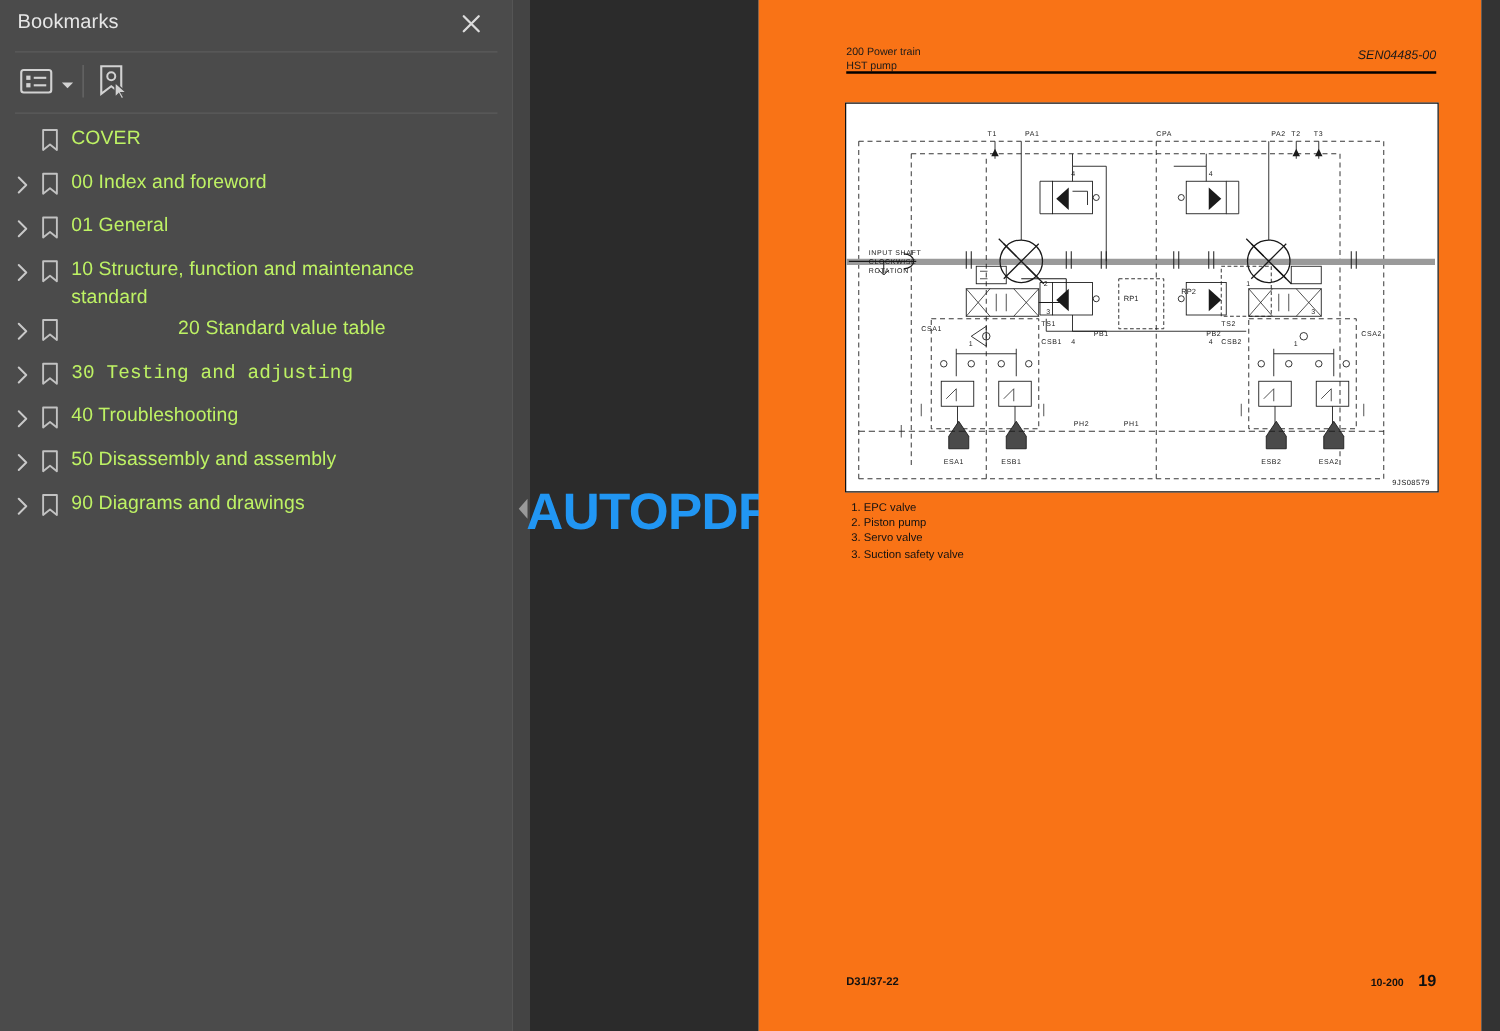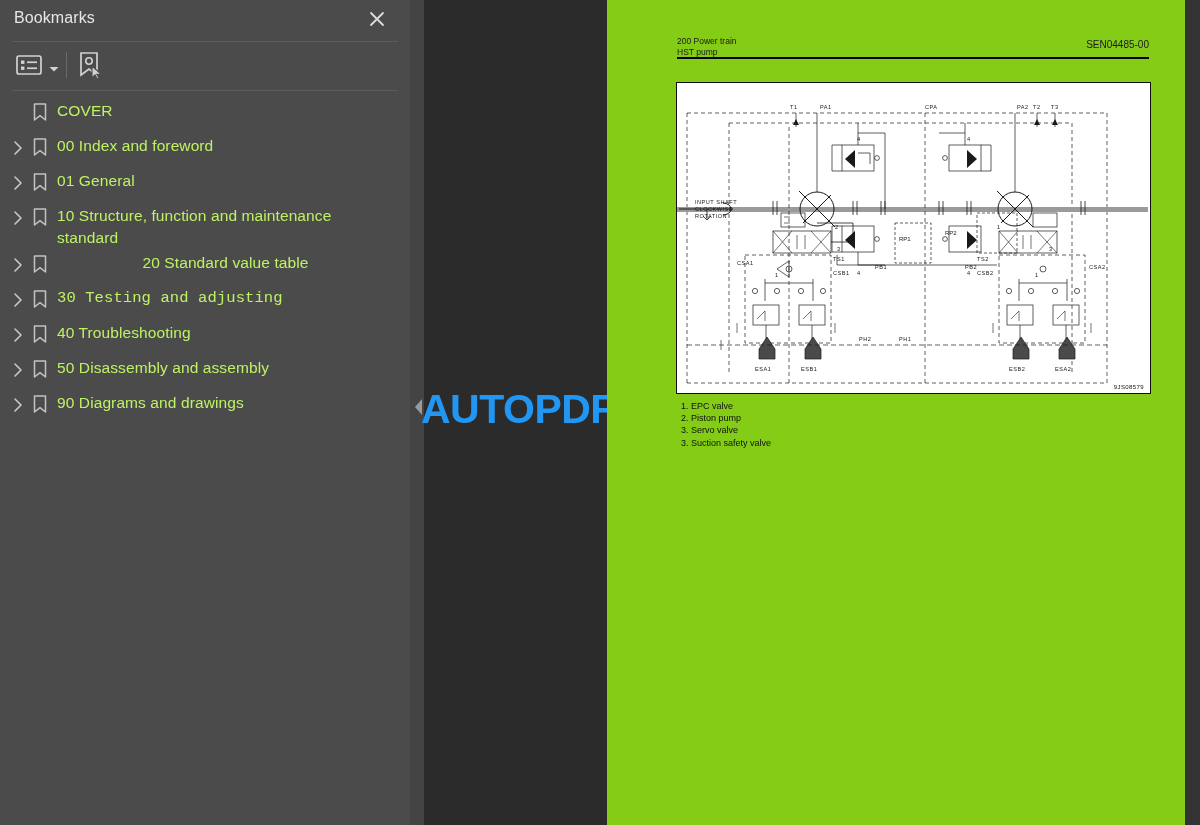--- a/index.html
+++ b/index.html
@@ -74,30 +74,30 @@
   #watermark{
     position:absolute;left:421px;top:386px;
     font-size:41px;font-weight:bold;color:#2196f3;
     letter-spacing:-0.5px;white-space:nowrap;
     font-family:"Liberation Sans",sans-serif;
   }
 
   
   #page{
     position:absolute;left:607px;top:0;width:578px;height:825px;
-    background:#84cc16;
+    background:#f97316;
   }
   #rightgutter{
     position:absolute;left:1185px;top:0;width:15px;height:825px;
     background:#333333;
   }
 
   #doc-head{position:absolute;left:70px;top:36px;width:472px;}
   .hd-left{position:absolute;left:0;top:0;font-size:8.5px;color:#1a1a1a;line-height:10.5px;}
-  .hd-right{position:absolute;right:0;top:3px;font-size:10px;color:#1a1a1a;}
+  .hd-right{position:absolute;right:0;top:3px;font-size:10px;color:#1a1a1a;font-style:italic;}
   #hd-rule{position:absolute;left:70px;top:57px;width:472px;height:2px;background:#000;}
 
   
   #figure{
     position:absolute;left:69px;top:82px;width:473px;height:310px;
     border:1px solid #111;background:#fff;overflow:hidden;
   }
   #figure svg{display:block;}
 
   #fig-no{
@@ -442,16 +442,21 @@
       <div id="fig-no">9JS08579</div>
     </div>
 
     <div id="legend">
       <div class="lg-item">1. EPC valve</div>
       <div class="lg-item">2. Piston pump</div>
       <div class="lg-item">3. Servo valve</div>
       <div class="lg-item">3. Suction safety valve</div>
     </div>
 
+    <div id="doc-foot">
+      <div id="ft-left">D31/37-22</div>
+      <div id="ft-sec">10-200</div>
+      <div id="ft-page">19</div>
+    </div>
   </div>
 
   <div id="rightgutter"></div>
 </div>
 
 </body></html>

